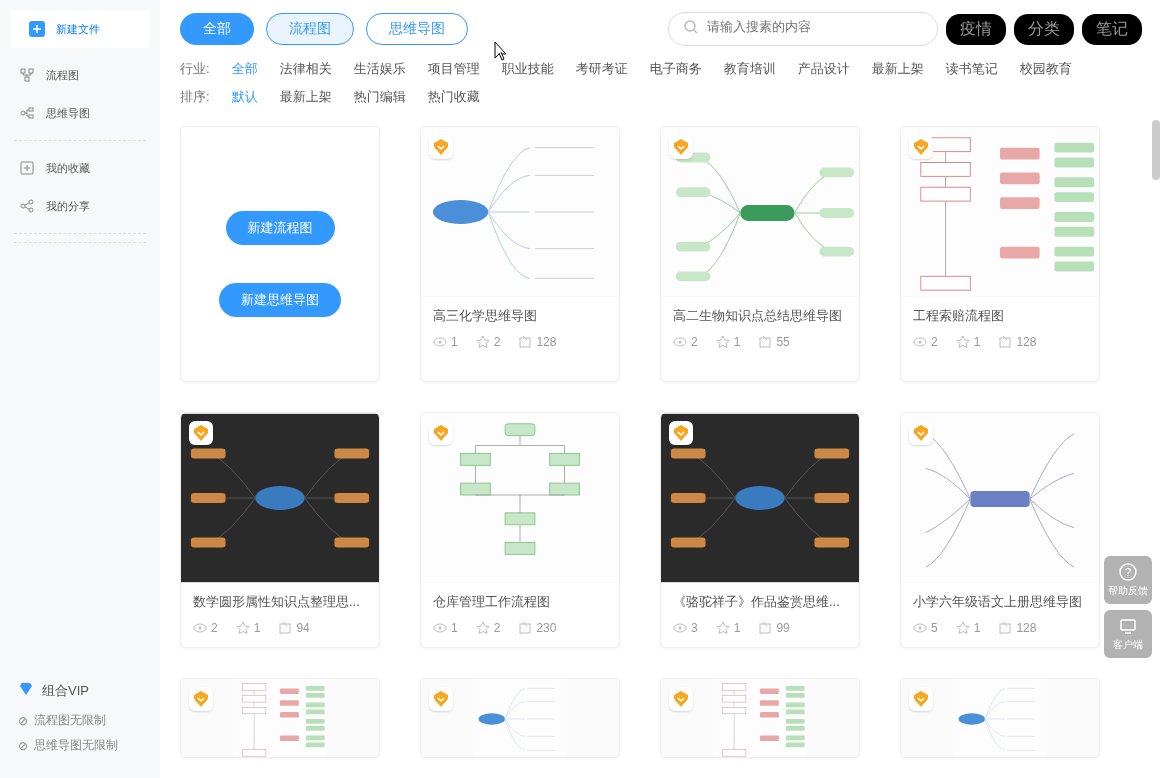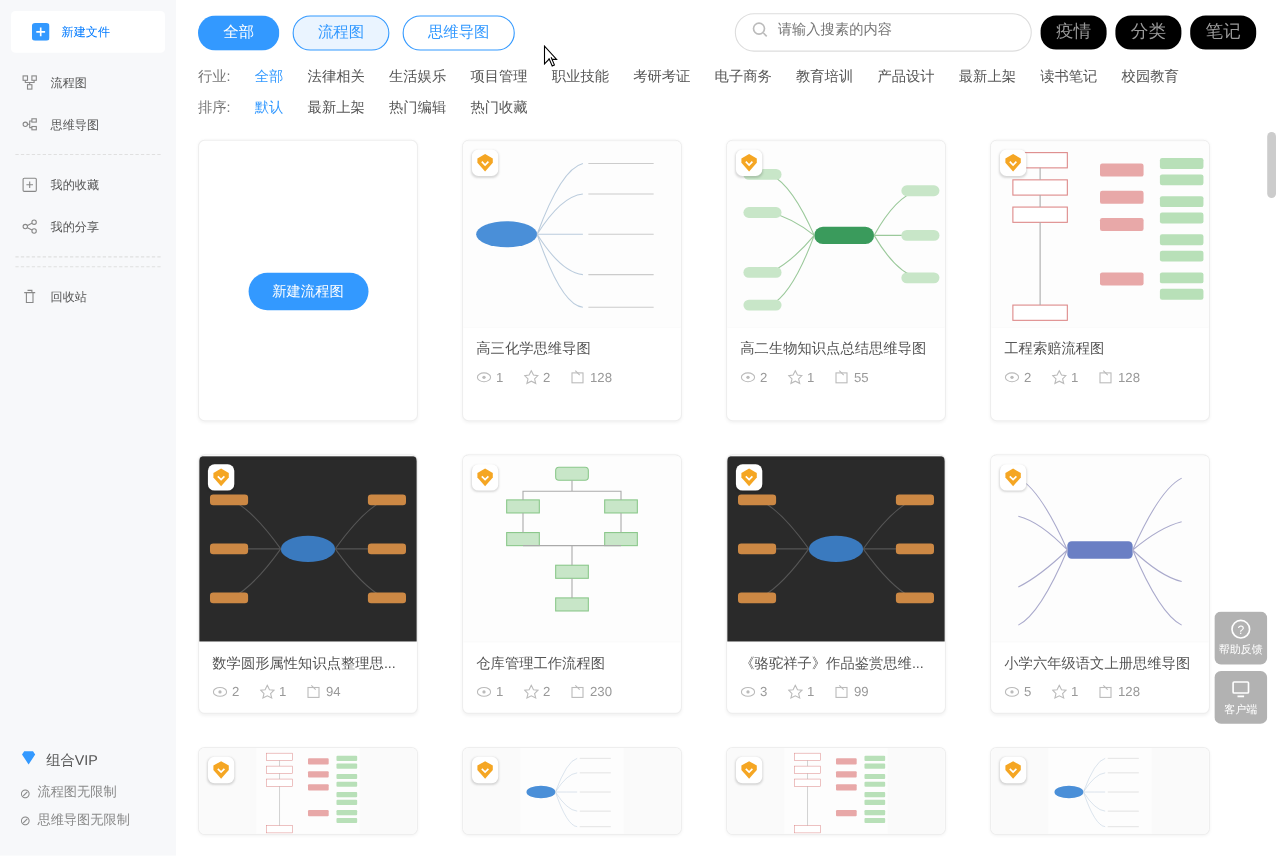--- a/index.html
+++ b/index.html
@@ -112,28 +112,20 @@
               <circle cx="4" cy="8" r="2" fill="none" stroke="#888"></circle>
               <circle cx="12" cy="4" r="2" fill="none" stroke="#888"></circle>
               <circle cx="12" cy="12" r="2" fill="none" stroke="#888"></circle>
               <path d="M6 7l4-2M6 9l4 2" stroke="#888"></path>
             </svg>
           </span>
         <span>我的分享</span>
       </div>
       <div class="divider"></div>
       <div class="divider"></div>
-      <div class="sidebar-item">
-        <span class="icon">
-            <svg width="16" height="16" viewBox="0 0 16 16">
-              <path d="M3 4h10M5 4v9h6V4M6 2h4v2" fill="none" stroke="#888"></path>
-            </svg>
-          </span>
-        <span>回收站</span>
-      </div>
     </div>
     <div class="sidebar-bottom">
       <div class="vip-title">
         <span class="icon"><svg width="16" height="16" viewBox="0 0 16 16">
               <path d="M2 5h12L8 14z M4 2h8l2 3H2z" fill="#3399ff"></path>
             </svg></span>
         <span>组合VIP</span>
       </div>
       <div class="vip-item">
         <span>⊘</span>
@@ -187,20 +179,21 @@
       <span class="filter-opt active">默认</span>
       <span class="filter-opt">最新上架</span>
       <span class="filter-opt">热门编辑</span>
       <span class="filter-opt">热门收藏</span>
     </div>
 
     <div class="grid">
 
       <div class="card new-card">
         <div class="new-card-btn">新建流程图</div>
+        <div class="new-card-btn">新建思维导图</div>
       </div>
 
     <div class="card">
     <div class="card-thumb">
       <div class="thumb-content">
               <svg class="mini" viewBox="0 0 200 170">
                 <rect width="200" height="170" fill="#fdfdfd"></rect>
                 <ellipse cx="40" cy="85" rx="28" ry="12" fill="#4a8fd8"></ellipse>
                 <g stroke="#bcd" fill="none">
                   <path d="M68 85 Q90 25 110 20 M68 85 Q90 50 110 48 M68 85 Q90 85 110 85 M68 85 Q90 120 110 122 M68 85 Q90 150 110 152"></path>

